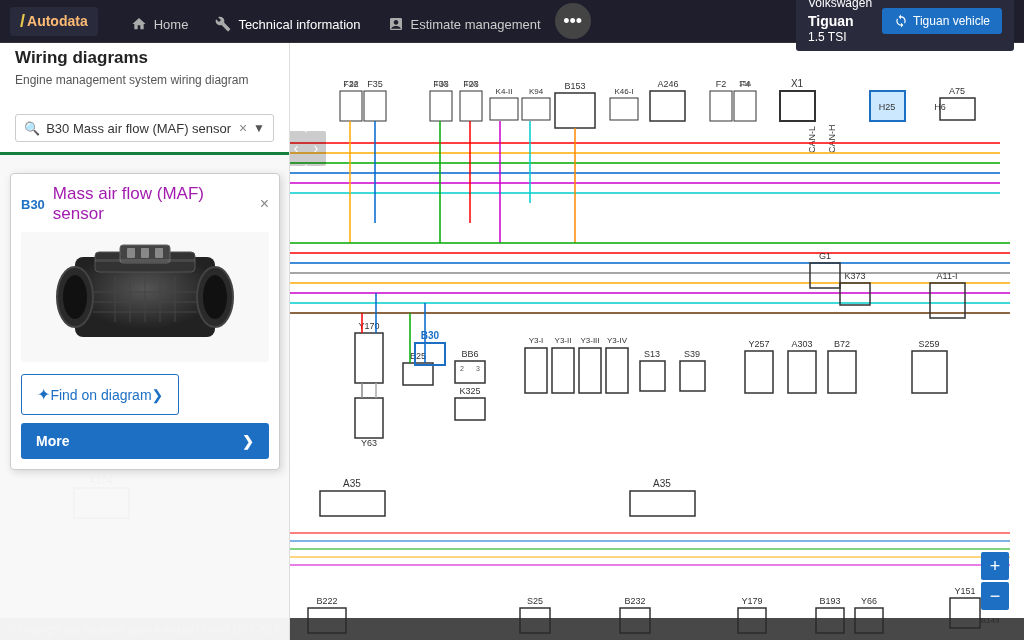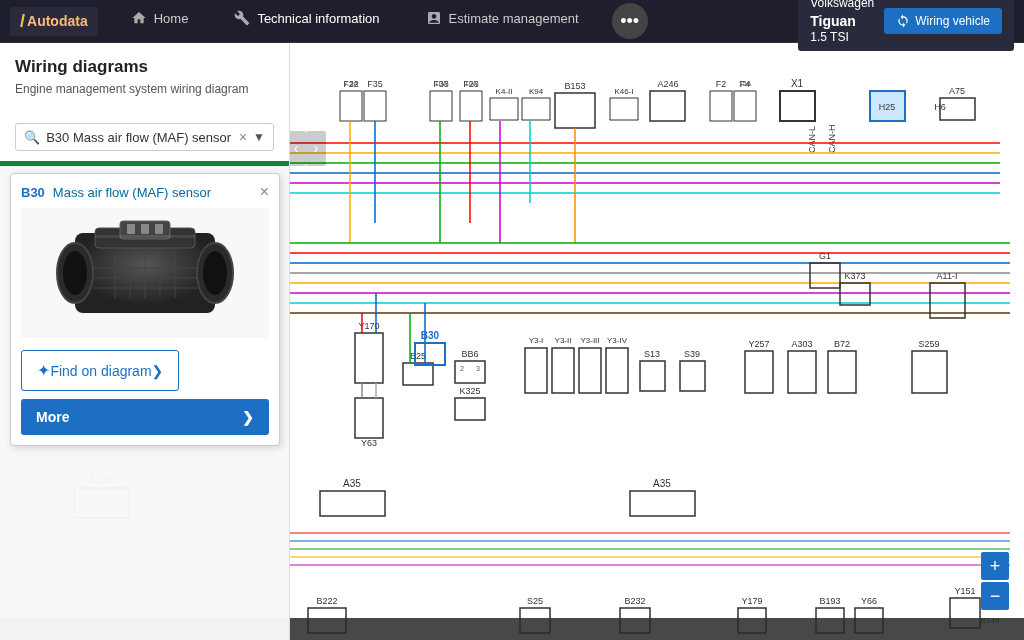--- a/index.html
+++ b/index.html
@@ -9,21 +9,21 @@
     .topnav {
       display: flex; align-items: center; height: 43px;
       background: #1e1e2d; border-bottom: 1px solid #333;
       padding: 0 10px; gap: 20px; position: relative; z-index: 100;
     }
     .logo-area {
       display: flex; align-items: center; background: #2a2a3d; padding: 4px 10px; border-radius: 3px;
     }
     .logo-slash { color: #e8c84a; font-size: 18px; font-weight: bold; margin-right: 2px; }
     .logo-text { color: #fdba74; font-size: 14px; font-weight: bold; }
-    .nav-items { display: flex; align-items: flex-start; gap: 21px; flex: 1; }
+    .nav-items { display: flex; align-items: flex-end; gap: 2px; flex: 1; }
     .nav-item {
       display: flex; align-items: center; gap: 6px;
       color: #ccc; font-size: 13px; padding: 6px 12px;
       cursor: pointer; border-radius: 3px; text-decoration: none;
     }
     .nav-item.active { color: white; }
     .nav-icon { width: 18px; height: 18px; display: inline-flex; align-items: center; justify-content: center; }
     .nav-icon svg { width: 16px; height: 16px; }
     .dots-btn {
       width: 36px; height: 36px; border-radius: 50%; border: none;
@@ -53,21 +53,21 @@
       background: #7dd3fc; overflow: hidden; padding-left: 8px;
     }
 
     
     .sidebar-panel {
       position: absolute; top: 0; left: 0; width: 290px; height: 100%;
       background: rgba(248,248,248,0.97); border-right: 1px solid #ddd;
       z-index: 50;
     }
     .wiring-header {
-      padding: 14px 15px 10px; background: white; border-bottom: 5px solid #15803d;
+      padding: 5px 15px 10px; background: white; border-bottom: 3px solid #15803d;
     }
     .wiring-title { font-size: 17px; font-weight: bold; color: #222; margin-bottom: 5px; }
     .wiring-subtitle { font-size: 12px; color: #555; margin-bottom: 27px; }
     .search-bar {
       display: flex; align-items: center;
       border: 1px solid #ccc; border-radius: 3px; padding: 5px 8px;
       background: white; gap: 6px;
     }
     .search-bar input {
       border: none; outline: none; flex: 1; font-size: 13px; color: #333;
@@ -81,21 +81,21 @@
     .component-popup {
       position: absolute; top: 130px; left: 10px; width: 270px;
       background: white; border: 1px solid #ccc; border-radius: 4px;
       box-shadow: 2px 2px 8px rgba(0,0,0,0.15); z-index: 60; padding: 10px;
     }
     .popup-header {
       display: flex; align-items: center; justify-content: space-between;
       margin-bottom: 8px;
     }
     .popup-code { color: #1d6fc4; font-weight: bold; font-size: 13px; }
-    .popup-name { font-size: 13px; color: #0369a1; flex: 1; margin: 0 8px; }
+    .popup-name { font-size: 17px; color: #a21caf; flex: 1; margin: 0 8px; }
     .popup-close { cursor: pointer; color: #888; font-size: 16px; line-height: 1; }
 
     .component-image {
       width: 100%; height: 130px; background: #f8f8f8;
       display: flex; align-items: center; justify-content: center;
       border-radius: 3px; margin-bottom: 12px; overflow: hidden;
     }
     
 
     .find-btn {
@@ -177,21 +177,21 @@
   <div class="vehicle-info">
     <div class="vehicle-name">
       <span>Volkswagen</span>
       <strong>Tiguan</strong>
       <span>1.5 TSI</span>
     </div>
     <button class="change-btn">
       <svg width="14" height="14" viewBox="0 0 24 24" fill="white">
           <path d="M12 4V1L8 5l4 4V6c3.31 0 6 2.69 6 6 0 1.01-.25 1.97-.7 2.8l1.46 1.46A7.93 7.93 0 0020 12c0-4.42-3.58-8-8-8zm0 14c-3.31 0-6-2.69-6-6 0-1.01.25-1.97.7-2.8L5.24 7.74A7.93 7.93 0 004 12c0 4.42 3.58 8 8 8v3l4-4-4-4v3z"></path>
         </svg>
-      <span>Wiring vehicle</span>
+      <span>Tiguan vehicle</span>
     </button>
   </div>
 </div>
 
 <div class="main-area">
 
   <div class="diagram-bg">
     <svg class="diagram-canvas" viewBox="0 0 1024 597" xmlns="http://www.w3.org/2000/svg">
 
       <rect width="1024" height="597" fill="white"></rect>

